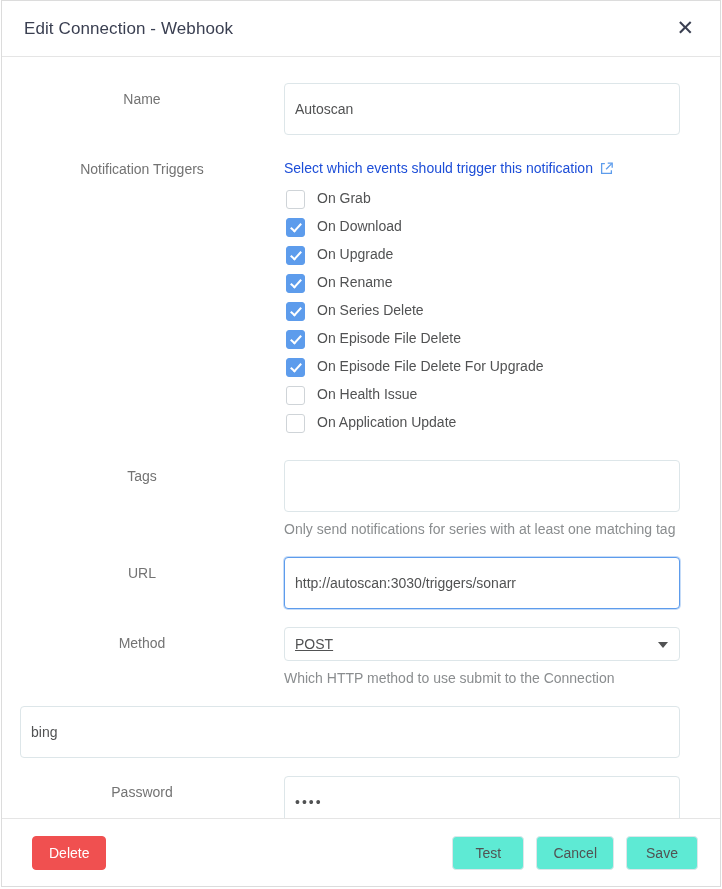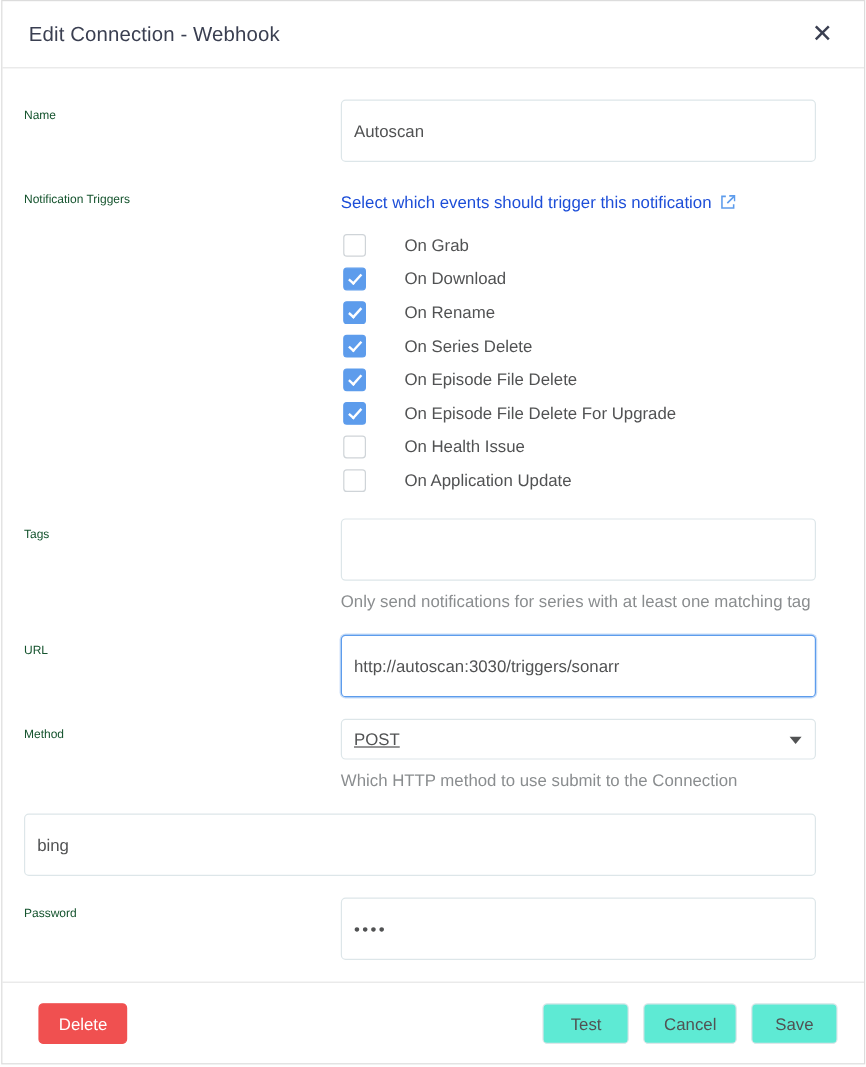--- a/index.html
+++ b/index.html
@@ -59,25 +59,25 @@
     overflow: hidden;
   }
   .form-row {
     display: flex;
     margin-bottom: 18px;
     align-items: flex-start;
   }
   .form-label {
     width: 264px;
     flex: 0 0 264px;
-    text-align: left;
+    text-align: center;
     padding-right: 20px;
     box-sizing: border-box;
-    font-size: 10px;
-    color: #14532d;
+    font-size: 14px;
+    color: #737373;
     padding-top: 8px;
   }
   .form-control {
     flex: 1 1 auto;
   }
   input.text-input {
     width: 100%;
     height: 52px;
     box-sizing: border-box;
     border: 1px solid #dde6e9;
@@ -115,24 +115,22 @@
     position: relative;
     top: 2px;
     cursor: pointer;
   }
   
   .check-list {
     padding-top: 14px;
   }
   .check-row {
     display: flex;
-    align-items: center;
     height: 28px;
     margin-bottom: 0px;
-    gap: 20px;
   }
   .checkbox {
     width: 19px;
     height: 19px;
     border: 1px solid #cfd4d8;
     border-radius: 3px;
     background: #ffffff;
     box-sizing: border-box;
     margin-right: 12px;
     margin-left: 2px;
@@ -267,20 +265,24 @@
           <div class="check-row">
             <span class="checkbox"></span>
             <span class="check-label">On Grab</span>
           </div>
 
           <div class="check-row">
             <span class="checkbox checked"></span>
             <span class="check-label">On Download</span>
           </div>
 
+          <div class="check-row">
+            <span class="checkbox checked"></span>
+            <span class="check-label">On Upgrade</span>
+          </div>
 
           <div class="check-row">
             <span class="checkbox checked"></span>
             <span class="check-label">On Rename</span>
           </div>
 
           <div class="check-row">
             <span class="checkbox checked"></span>
             <span class="check-label">On Series Delete</span>
           </div>

